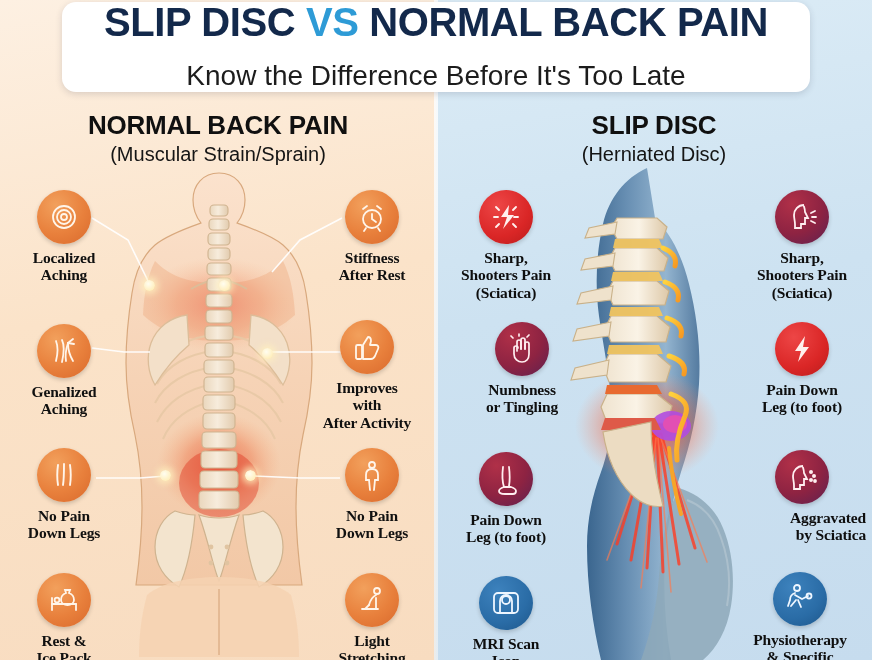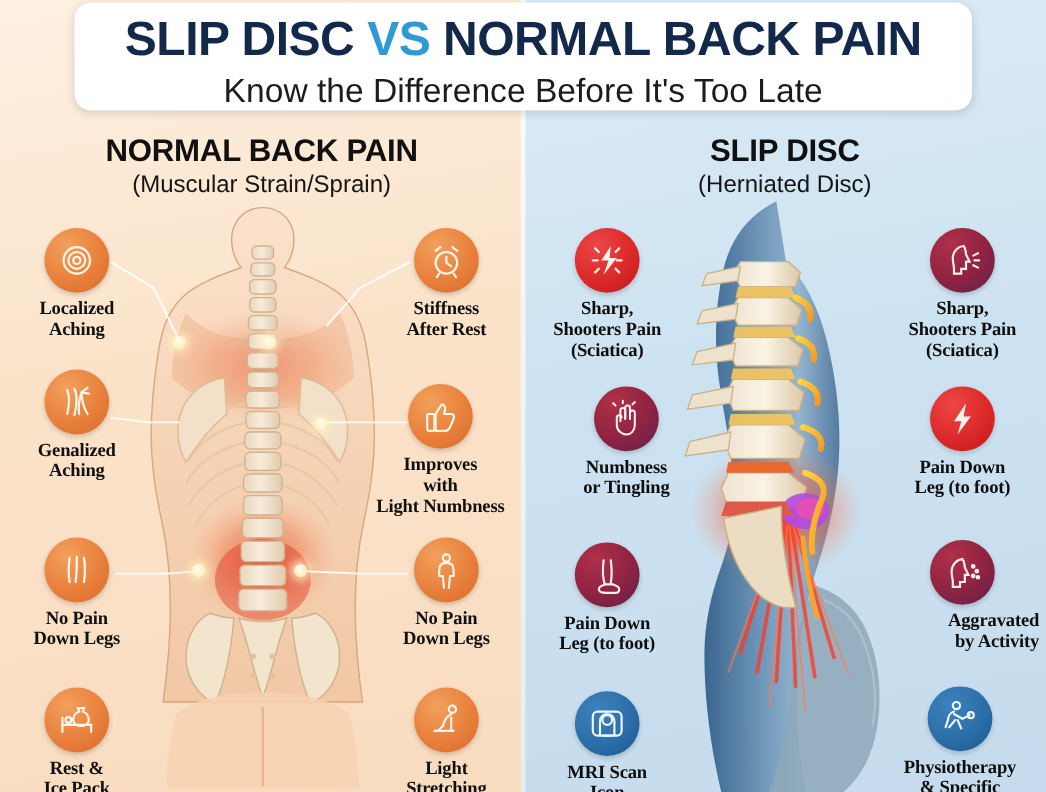--- a/index.html
+++ b/index.html
@@ -16,21 +16,21 @@
   .panel-left  { left: 0;   background: linear-gradient(170deg,#fdf0e2 0%,#fbe3c9 45%,#f8dcc0 100%); }
   .panel-right { left: 436px; background: linear-gradient(170deg,#dcecf6 0%,#cde2f1 45%,#c6dcee 100%); }
   .divider { position:absolute; left:434px; top:0; width:4px; height:660px;
              background:linear-gradient(to bottom,#ffffff, #e9eff3); opacity:.85; }
 
   
   .header-card {
     position: absolute; left: 62px; top: 2px; width: 748px; height: 90px;
     background: #ffffff; border-radius: 14px;
     box-shadow: 0 2px 7px rgba(30,40,60,.16);
-    display: flex; flex-direction: column; align-items: center; justify-content: flex-end;
+    display: flex; flex-direction: column; align-items: center; justify-content: space-between;
     z-index: 40;
   }
   .title { font-size: 40px; font-weight: bold; letter-spacing: -.4px; color: #13294b;
            white-space: nowrap; line-height: 1.0; }
   .title .vs { color: #2e9bd6; }
   .subtitle { font-size: 28px; color: #1c1c1c; margin-top: 7px; white-space: nowrap; }
 
   
   .panel-head { position: absolute; left: 0; width: 436px; text-align: center; z-index: 30; }
   .panel-head .h1 { font-size: 26px; font-weight: bold; color: #101010; letter-spacing: -.2px; }
@@ -186,21 +186,21 @@
             <circle cx="16" cy="16" r="7"></circle>
             <circle cx="16" cy="16" r="11"></circle>
         </svg>
       </div>
       <div class="label">
         <div>Localized</div>
         <div>Aching</div>
       </div>
     </div>
 
-    <div class="callout" style="left:0px; top:308px;">
+    <div class="callout" style="left:0px; top:324px;">
       <div class="bubble orange">
         <svg viewBox="0 0 32 32" fill="none" stroke="#fff5ea" stroke-width="1.8" stroke-linecap="round">
           <path d="M8 6c2 5 2 12 0 20"></path>
             <path d="M14 5c3 6 2 13 0 22"></path>
           <path d="M20 8l5-4"></path>
             <path d="M20 8l6 1"></path>
             <path d="M20 8c0 8 2 13 5 18"></path>
           <path d="M20 8c-2 6-3 12-2 18"></path>
         </svg>
       </div>
@@ -260,21 +260,21 @@
     <div class="callout" style="left:303px; top:320px;">
       <div class="bubble orange">
         <svg viewBox="0 0 32 32" fill="none" stroke="#fff5ea" stroke-width="1.8" stroke-linejoin="round">
           <path d="M12 14l5-8c2 0 3 2 3 4l-1 4h6c2 0 3 2 2 4l-3 7c-1 2-2 3-4 3h-8z"></path>
           <rect x="5" y="14" width="6" height="14" rx="1.5"></rect>
         </svg>
       </div>
       <div class="label">
         <div>Improves</div>
         <div>with</div>
-        <div>Light Numbness</div>
+        <div>After Activity</div>
       </div>
     </div>
 
     <div class="callout" style="left:308px; top:448px;">
       <div class="bubble orange">
         <svg viewBox="0 0 32 32" fill="none" stroke="#fff5ea" stroke-width="1.8" stroke-linecap="round">
           <circle cx="16" cy="6" r="3"></circle>
           <path d="M16 10c-4 0-6 2-6 6v5h3l1 10"></path>
           <path d="M16 10c4 0 6 2 6 6v5h-3l-1 10"></path>
         </svg>
@@ -494,21 +494,21 @@
         <svg viewBox="0 0 32 32" fill="none" stroke="#ffeef0" stroke-width="1.8" stroke-linecap="round">
           <path d="M17 5c-6 0-10 5-10 10 0 4 1 6 1 9v4h6v-4h4v-6h3l-3-6c0-4-2-7-1-7z"></path>
           <circle cx="25" cy="11" r="1.1" fill="#ffeef0"></circle>
           <circle cx="28" cy="15" r="1.1" fill="#ffeef0"></circle>
           <circle cx="25" cy="19" r="1.1" fill="#ffeef0"></circle>
           <circle cx="29" cy="20" r="1" fill="#ffeef0"></circle>
         </svg>
       </div>
       <div class="label">
         <div>Aggravated</div>
-        <div>by Activity</div>
+        <div>by Sciatica</div>
       </div>
     </div>
 
     <div class="callout" style="left:300px; top:572px;">
       <div class="bubble blue">
         <svg viewBox="0 0 32 32" fill="none" stroke="#eef6ff" stroke-width="1.8" stroke-linecap="round">
           <circle cx="13" cy="5" r="3"></circle>
           <path d="M11 10c-3 1-5 4-5 7l-2 6"></path>
           <path d="M11 12l7 4 6-3"></path>
           <path d="M12 17l-5 6"></path>

